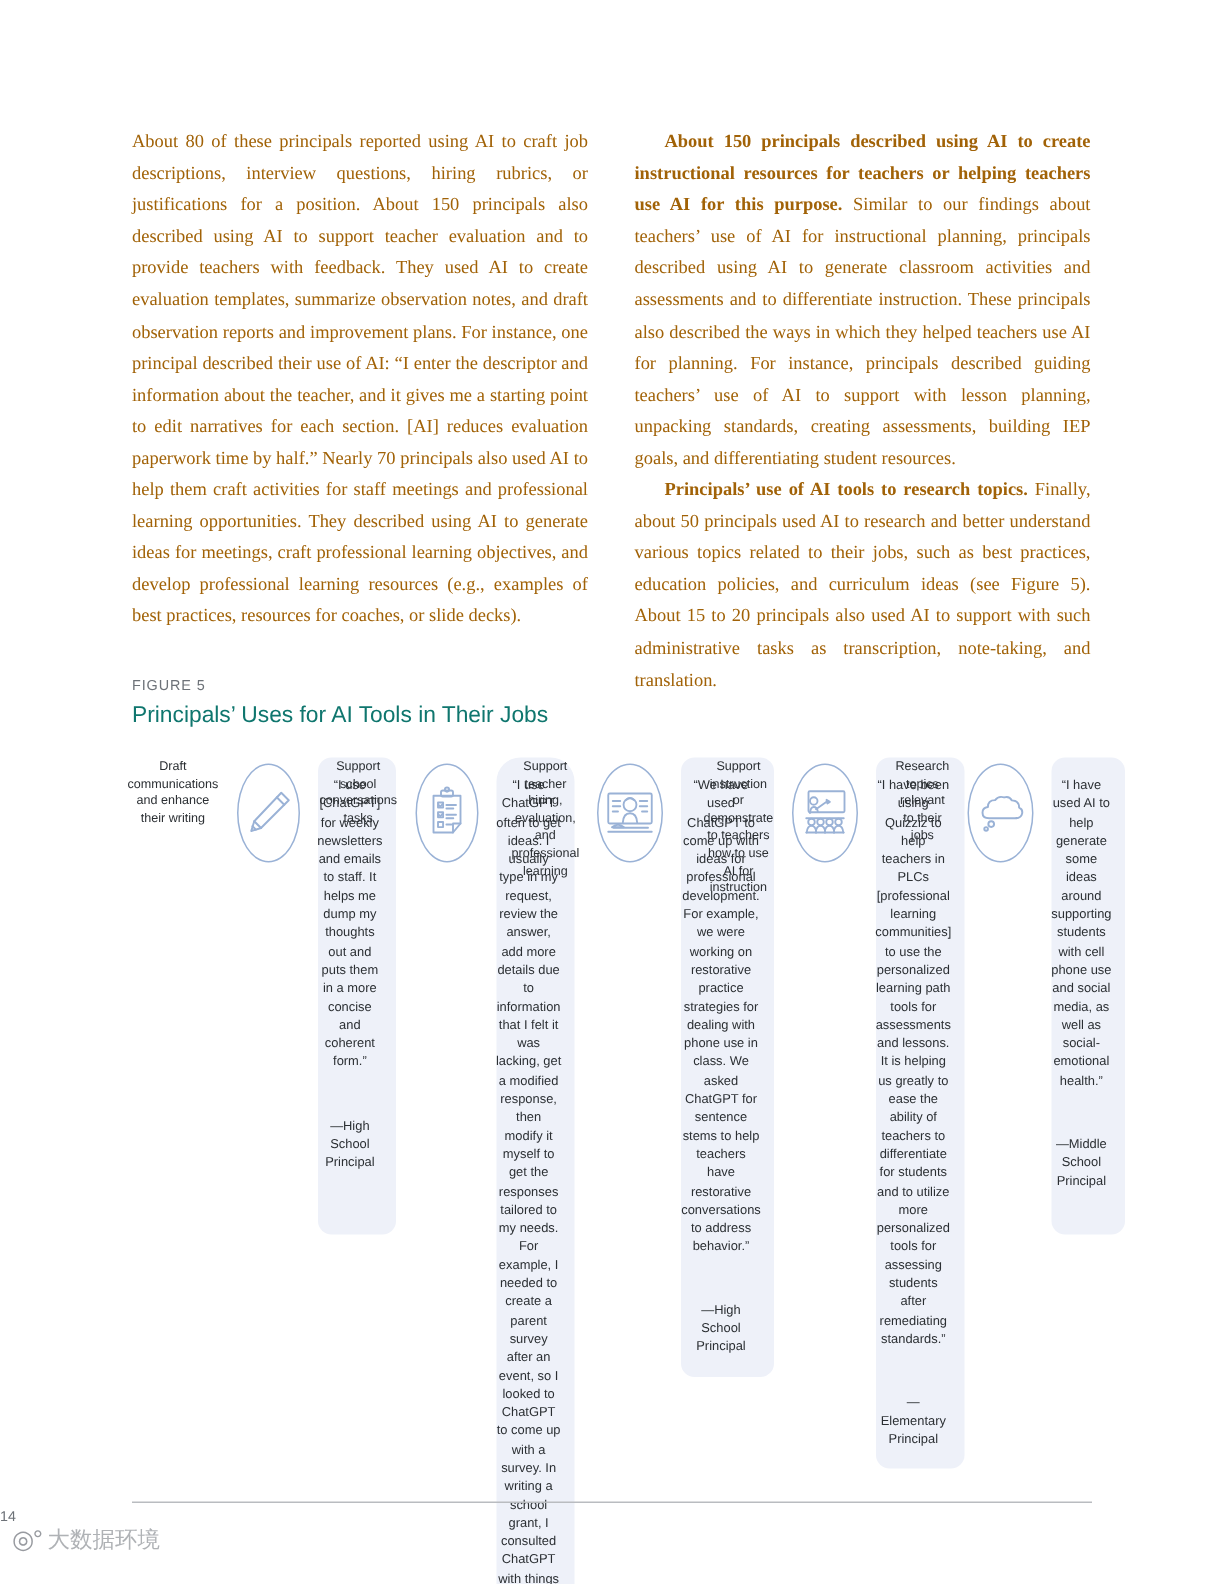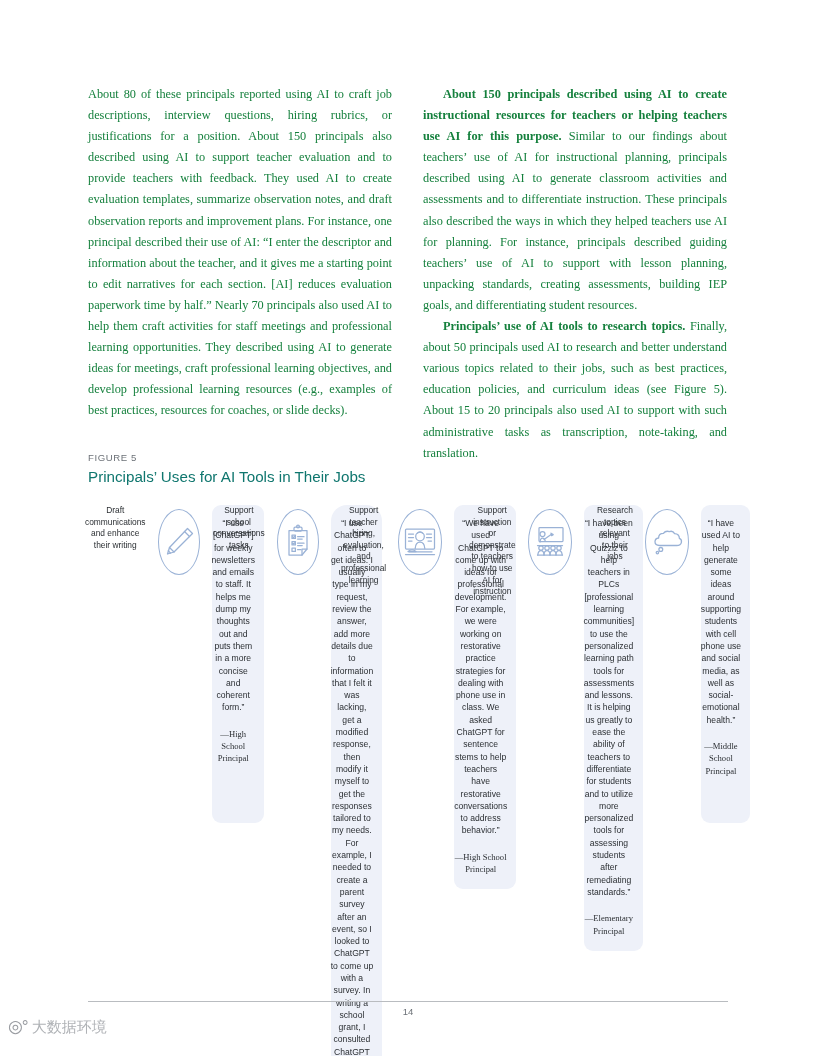--- a/index.html
+++ b/index.html
@@ -32,21 +32,21 @@
   .col {
     width: 304px;
   }
   .col p {
     margin: 0;
     font-family: "Liberation Serif", serif;
     font-size: 12.3px;
     line-height: 21.1px;
     text-align: justify;
     text-justify: inter-word;
-    color: #15803d;
+    color: #a16207;
     hyphens: manual;
   }
   .col p.indent {
     text-indent: 20px;
   }
   .col p b {
     font-weight: 700;
   }
 
   
@@ -119,26 +119,26 @@
   }
   .quote-text {
     font-family: "Liberation Sans", sans-serif;
     font-size: 8.6px;
     line-height: 12.3px;
     text-align: center;
     color: #2b2f33;
     margin: 0;
   }
   .quote-attr {
-    font-family: Liberation Serif, serif;
+    font-family: Liberation Sans, sans-serif;
     font-size: 8.6px;
     line-height: 12.3px;
     text-align: center;
     color: #2b2f33;
-    margin: 14px 0 0 0;
+    margin: 30px 0 0 0;
     white-space: pre-line;
   }
 
   
   .fig-col.c1 .quote-card { min-height: 318px; }
   .fig-col.c2 .quote-card { min-height: 318px; border-radius: 16px; }
   .fig-col.c3 .quote-card { min-height: 318px; }
   .fig-col.c4 .quote-card { min-height: 318px; }
   .fig-col.c5 .quote-card { min-height: 318px; }
 
@@ -149,21 +149,20 @@
     top: 1001px;
     width: 640px;
     height: 1px;
     background: #b9bcc0;
   }
   .page-number {
     position: absolute;
     left: 0;
     top: 1006px;
     width: 816px;
-    text-align: center;
     font-family: "Liberation Sans", sans-serif;
     font-size: 9.5px;
     color: #6d7278;
   }
 
   
   .watermark {
     position: absolute;
     left: 8px;
     top: 1018px;

